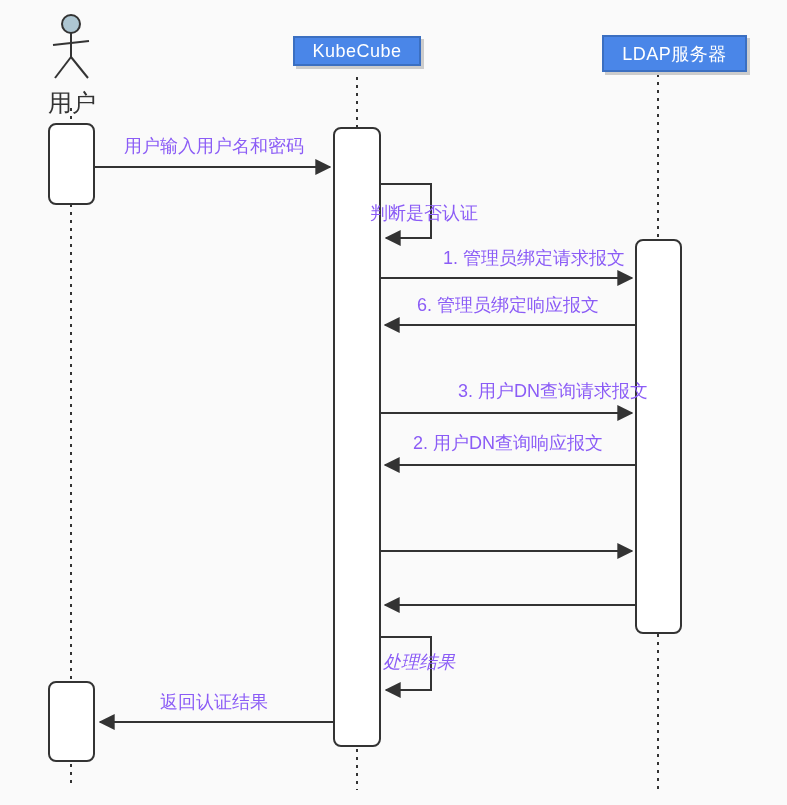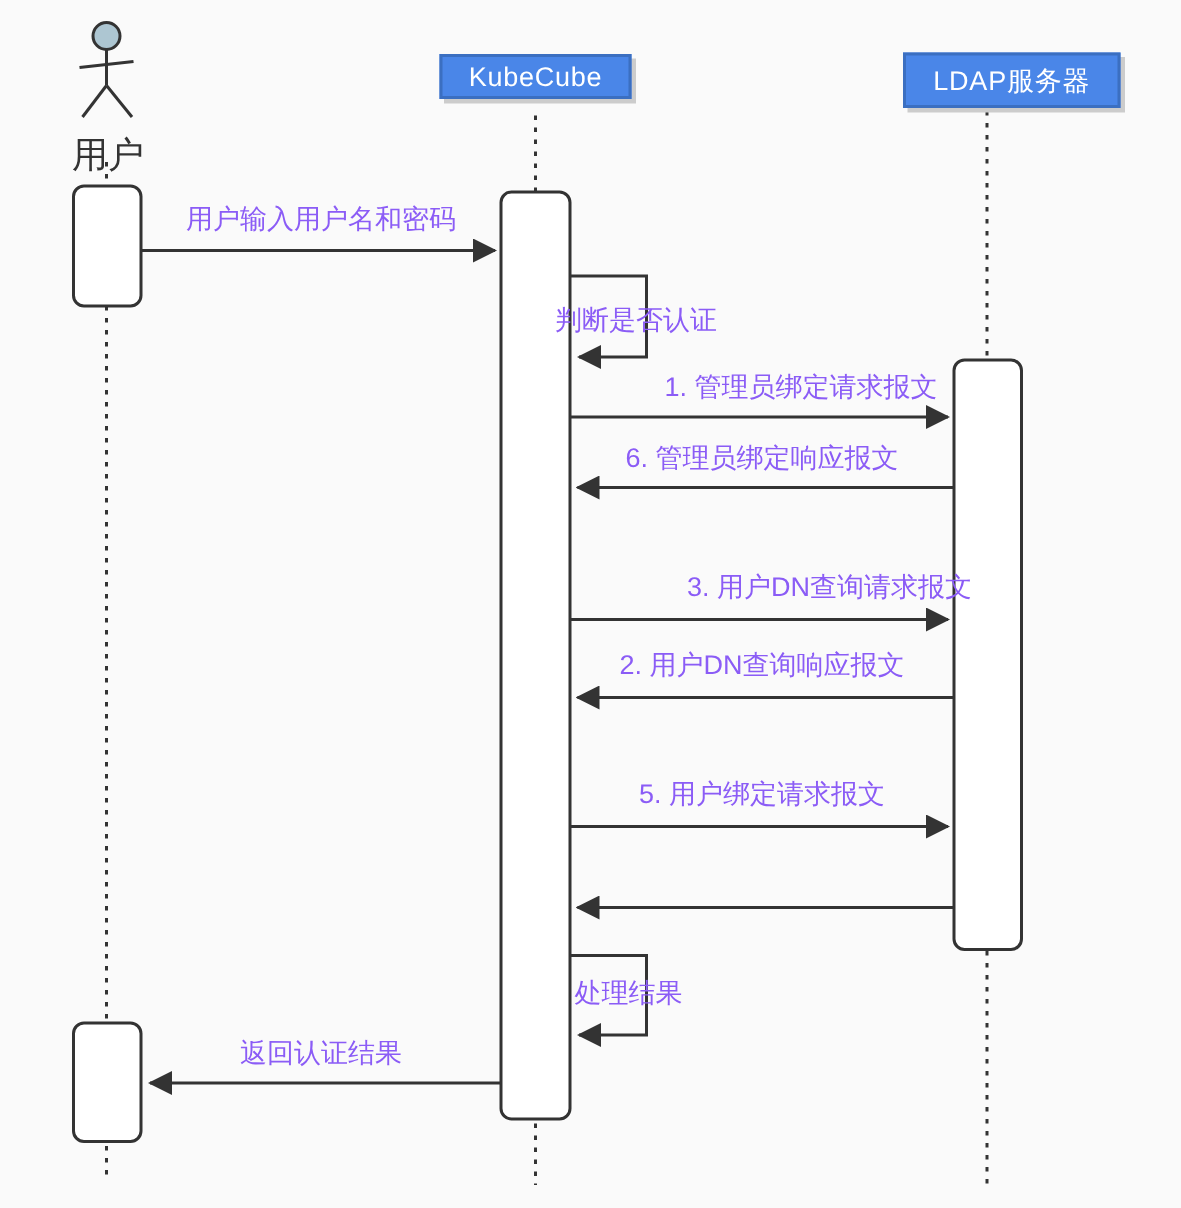--- a/index.html
+++ b/index.html
@@ -71,17 +71,16 @@
   <div class="participant-header hdr-ldap">LDAP服务器</div>
 
   <div class="actor-label" style="left:72px; top:87px;">用户</div>
 
   <div class="msg-label" style="left:214px; top:136px;">用户输入用户名和密码</div>
   <div class="msg-label" style="left:424px; top:203px;">判断是否认证</div>
   <div class="msg-label" style="left:508px; top:248px;margin-left:26px;">1. 管理员绑定请求报文</div>
   <div class="msg-label" style="left:508px; top:295px;">6. 管理员绑定响应报文</div>
   <div class="msg-label" style="left:508px; top:381px;margin-left:45px;">3. 用户DN查询请求报文</div>
   <div class="msg-label" style="left:508px; top:433px;">2. 用户DN查询响应报文</div>
-  <div class="msg-label" style="left:508px; top:519px;">5. 用户绑定请求报文</div>
-  <div class="msg-label" style="left:419px; top:652px;">处理结果</div>
+  <div class="msg-label" style="left:419px; top:652px;font-style:italic;">处理结果</div>
   <div class="msg-label" style="left:214px; top:692px;font-family:Liberation Serif, serif;">返回认证结果</div>
 
 </div>
 
 </body></html>

